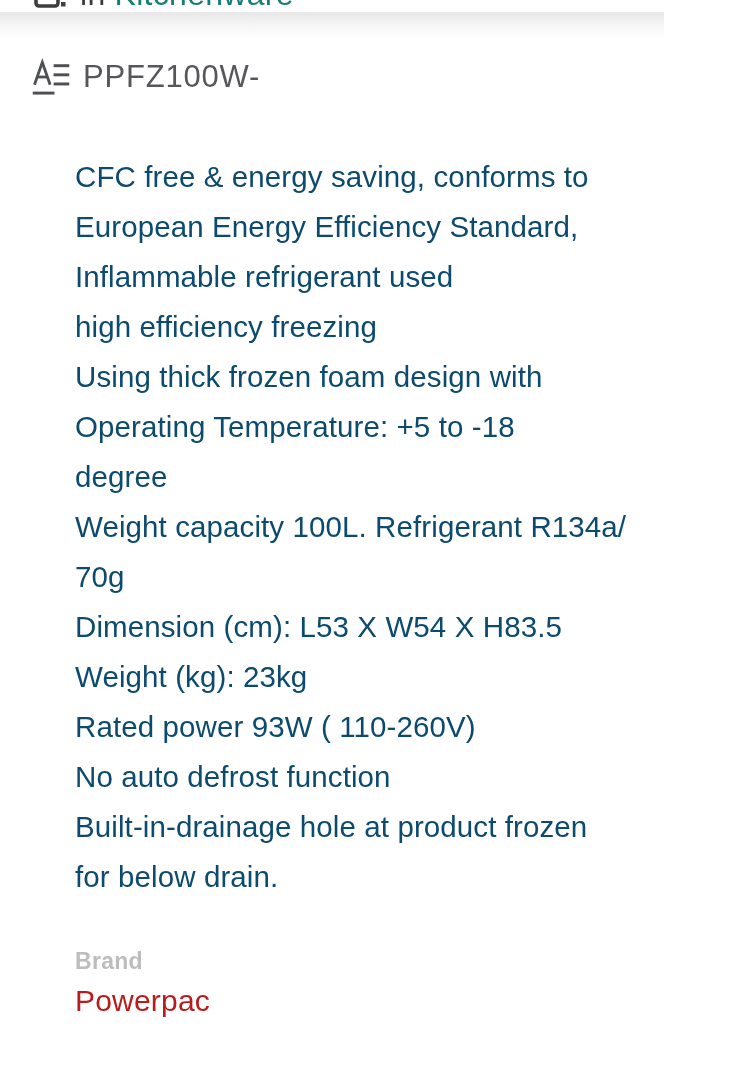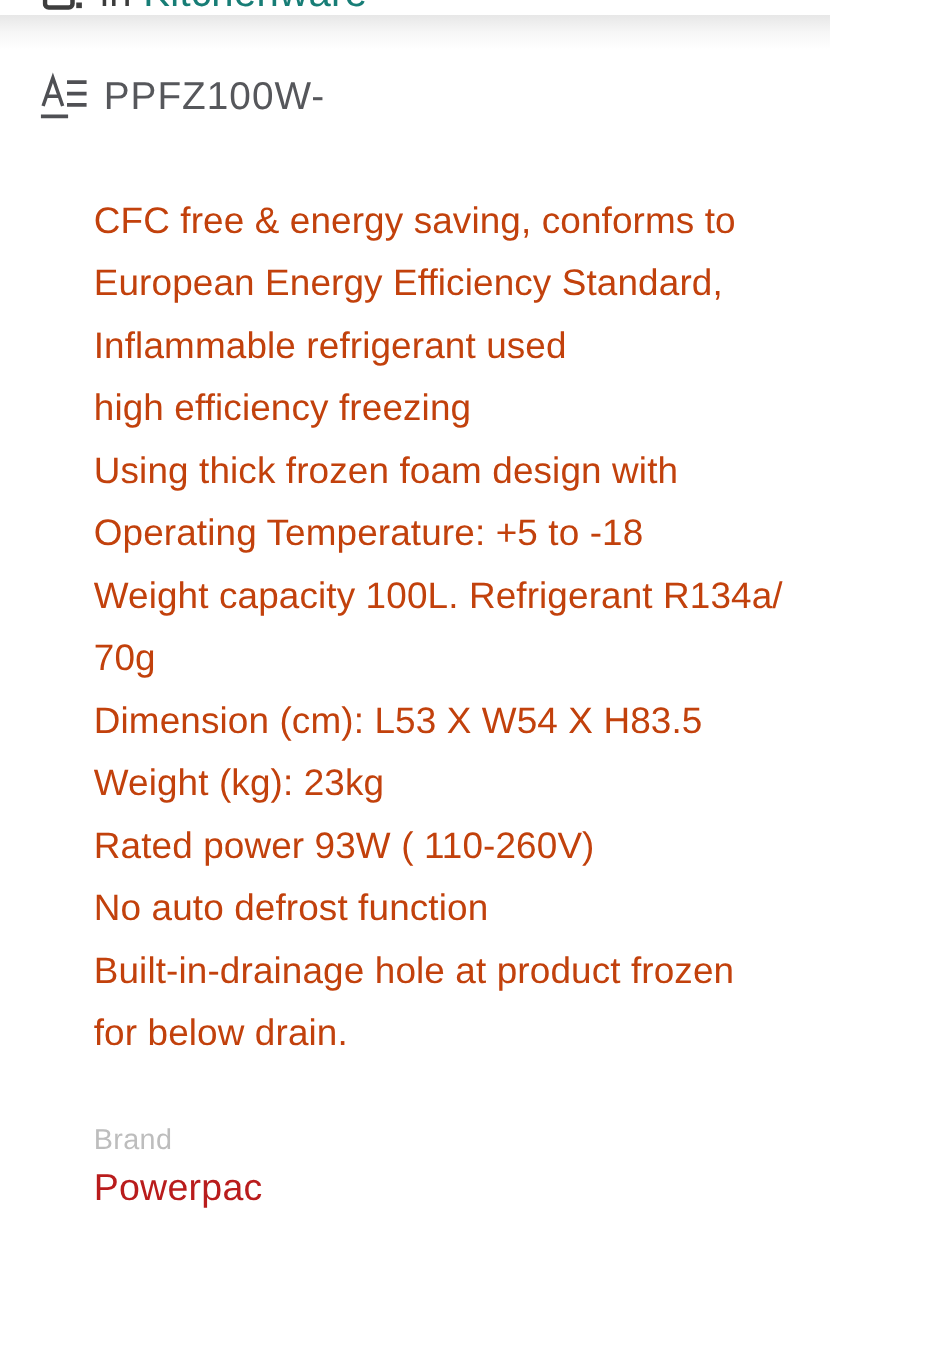--- a/index.html
+++ b/index.html
@@ -59,32 +59,33 @@
     letter-spacing: 0.8px;
     font-weight: 400;
   }
 
   
   .description {
     margin: 53px 0 0 75px;
     width: 640px;
     font-size: 29.5px;
     line-height: 50px;
-    color: #c2410c;
+    color: #0c4a6e;
     letter-spacing: 0.1px;
     font-weight: 400;
   }
   .description .desc-line { height: 50px; white-space: nowrap; }
 
   
   .brand-section { margin: 46px 0 0 75px; }
   .brand-label {
     font-size: 23px;
     color: #bdbdbd;
     letter-spacing: 0.3px;
+    font-weight: bold;
   }
   .brand-value {
     margin-top: 9px;
     font-size: 30px;
     color: #b91c1c;
     letter-spacing: 0.2px;
   }
 
   .icon svg { display: block; }
 </style>
@@ -121,20 +122,21 @@
     <span class="model-heading">PPFZ100W-</span>
   </div>
 
   <div class="description">
       <div class="desc-line">CFC free &amp; energy saving, conforms to</div>
       <div class="desc-line">European Energy Efficiency Standard,</div>
       <div class="desc-line">Inflammable refrigerant used</div>
       <div class="desc-line">high efficiency freezing</div>
       <div class="desc-line">Using thick frozen foam design with</div>
       <div class="desc-line">Operating Temperature: +5 to -18</div>
+      <div class="desc-line">degree</div>
       <div class="desc-line">Weight capacity 100L. Refrigerant R134a/</div>
       <div class="desc-line">70g</div>
       <div class="desc-line">Dimension (cm): L53 X W54 X H83.5</div>
       <div class="desc-line">Weight (kg): 23kg</div>
       <div class="desc-line">Rated power 93W ( 110-260V)</div>
       <div class="desc-line">No auto defrost function</div>
       <div class="desc-line">Built-in-drainage hole at product frozen</div>
       <div class="desc-line">for below drain.</div>
     </div>
 

